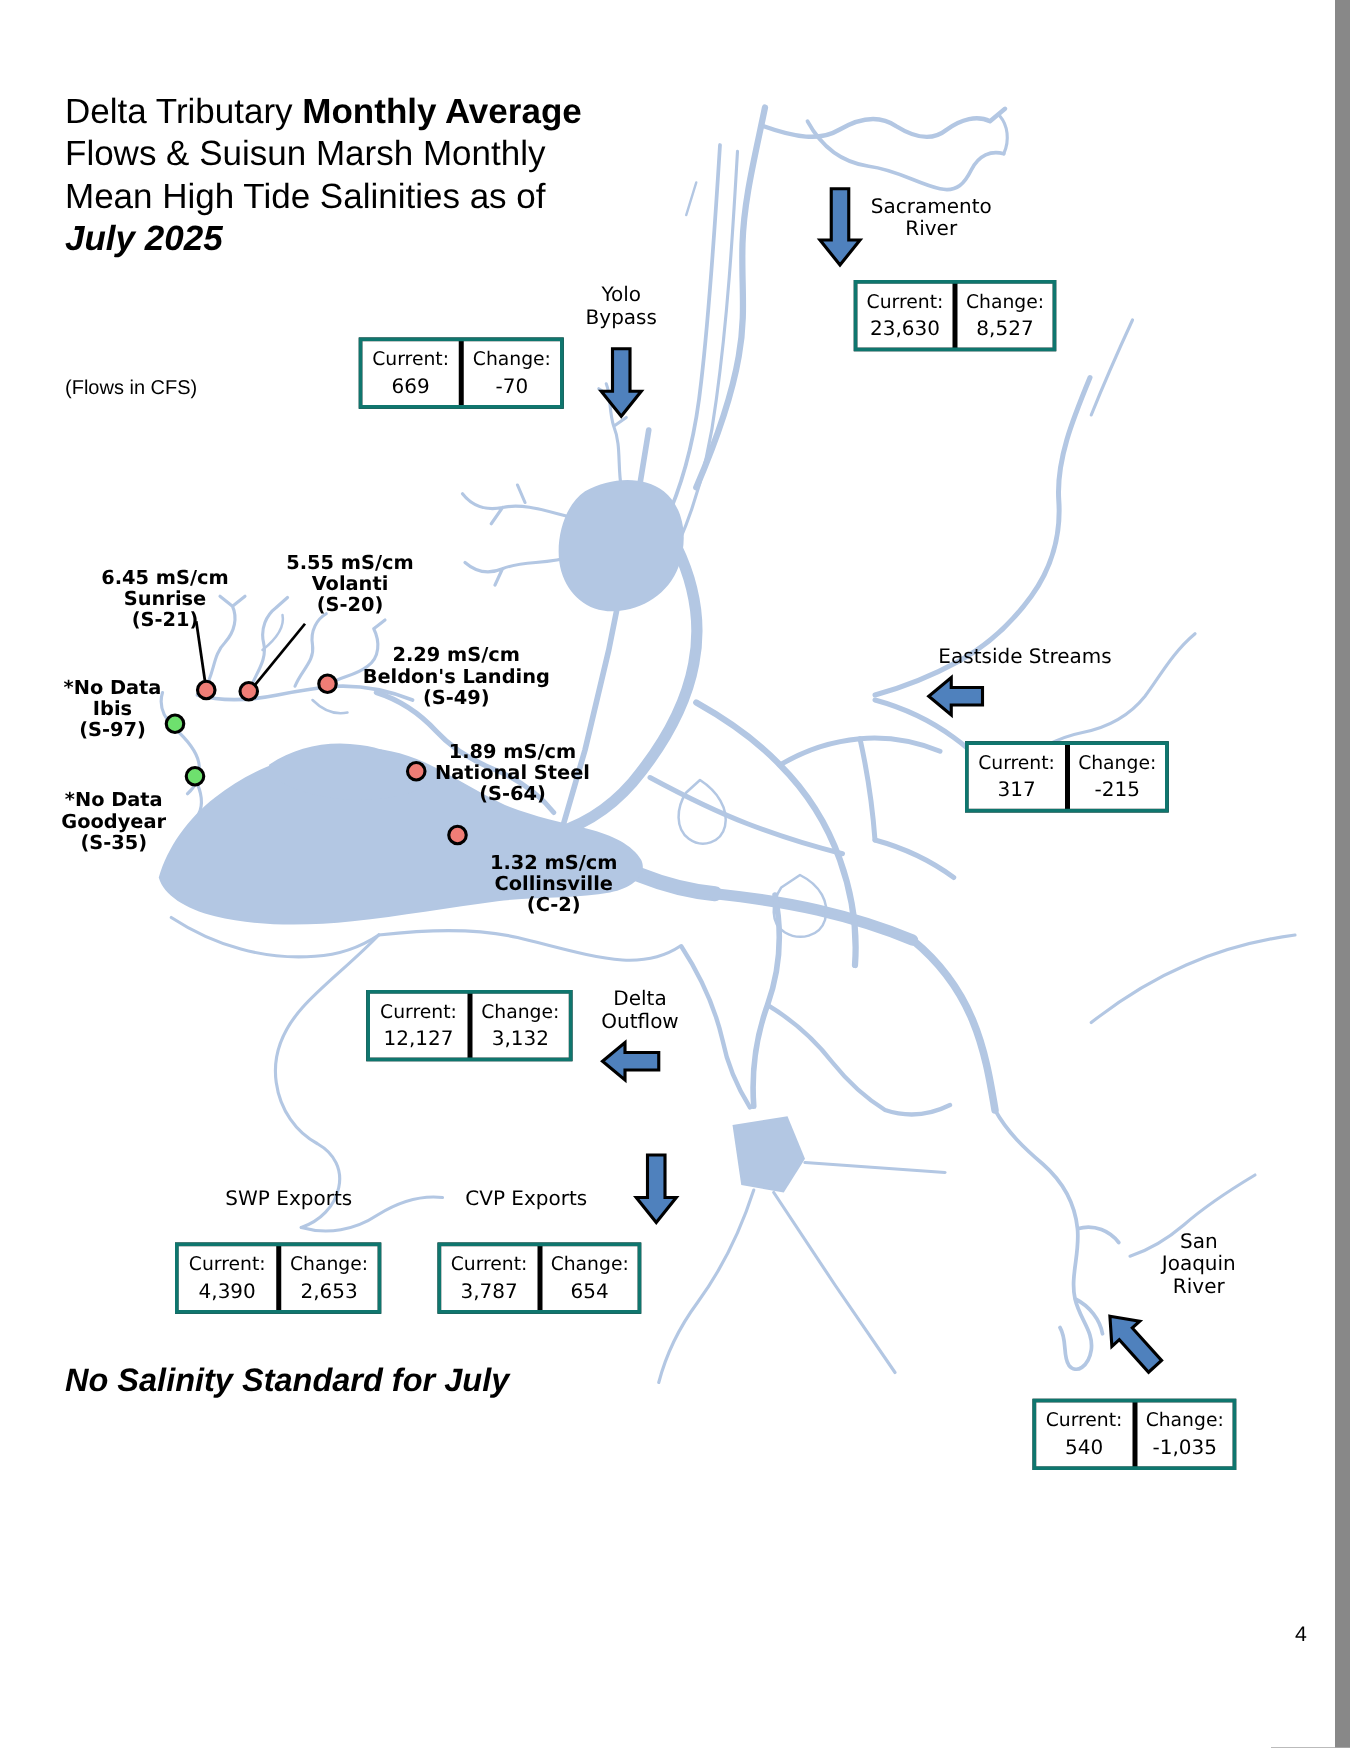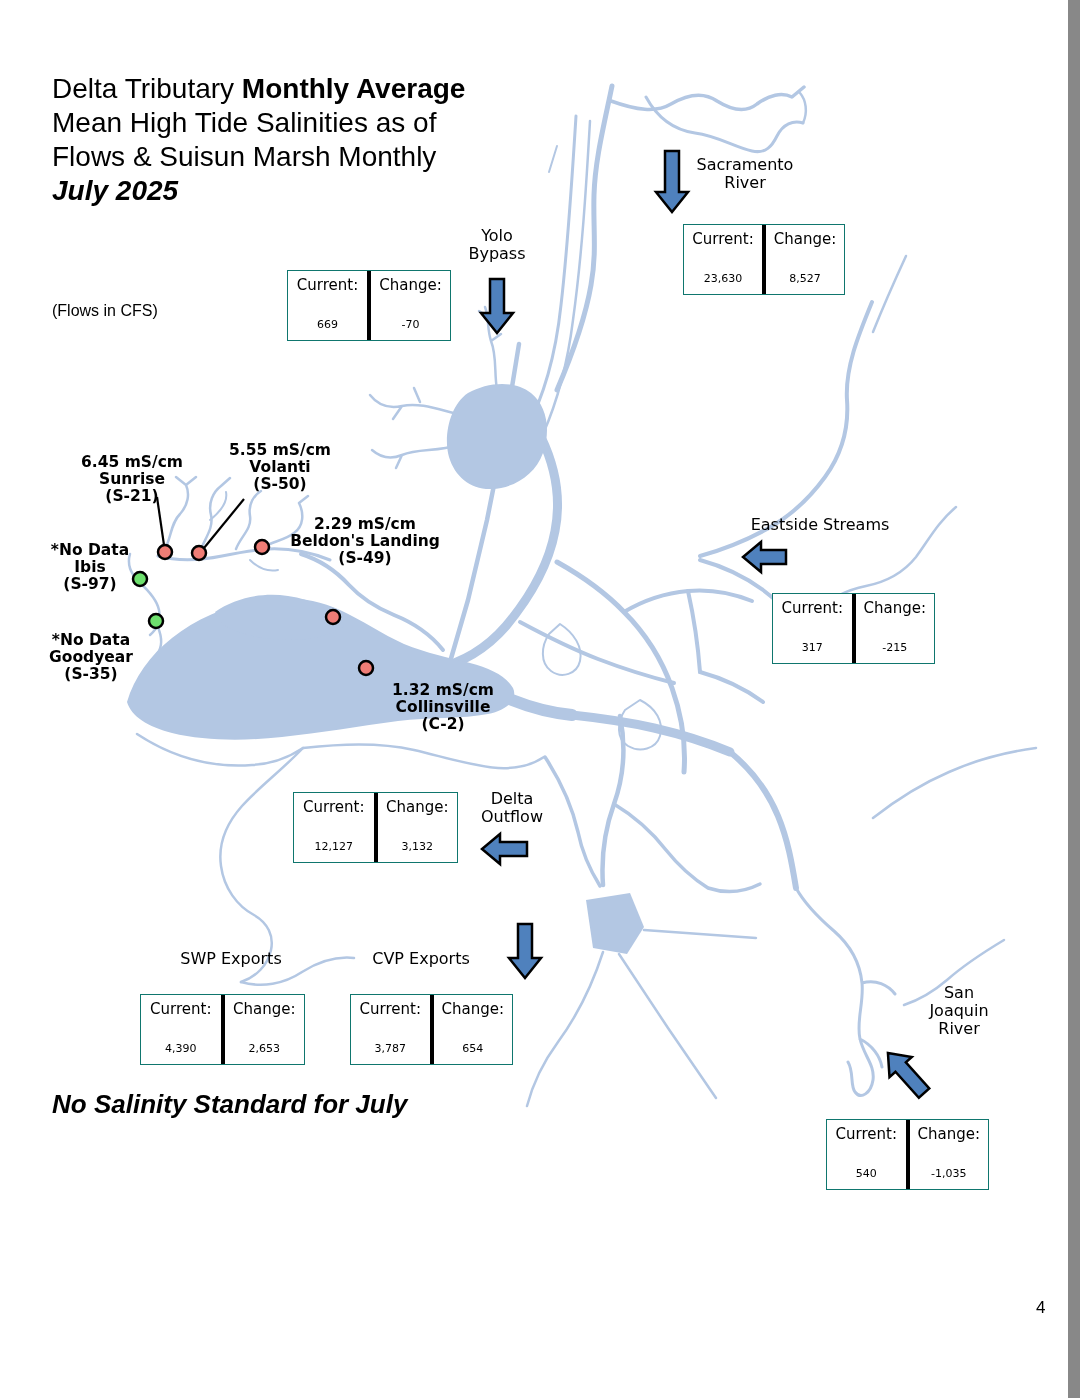--- a/index.html
+++ b/index.html
@@ -9,24 +9,24 @@
   .map-svg{position:absolute;left:0;top:0;width:1080px;height:1398px;}
 
   .title{left:52px;top:72px;width:520px;font-family:"Liberation Sans",sans-serif;
          font-size:28px;line-height:34px;font-weight:400;}
   .title .b{font-weight:700;}
   .title .bi{font-weight:700;font-style:italic;}
   .flows-note{left:52px;top:302px;font-family:"Liberation Sans",sans-serif;font-size:16px;}
 
   .flow-label{font-size:16px;line-height:18px;text-align:center;transform:translateX(-50%);white-space:nowrap;}
 
-  .fbox{display:flex;gap:4px;background:#000;border:1px solid #0f766e;box-sizing:border-box;}
+  .fbox{display:flex;gap:4px;background:#000;border:3px solid #0f766e;box-sizing:border-box;}
   .fcell{background:#fff;flex:1;text-align:center;padding:4px 4px 5px 4px;min-width:66px;}
   .fcell .h{font-size:15px;line-height:20px;}
-  .fcell .v{font-size:11px;line-height:20px;margin-top:20px;white-space:nowrap;}
+  .fcell .v{font-size:16px;line-height:20px;margin-top:2px;white-space:nowrap;}
 
   .sta{font-size:15.5px;font-weight:700;line-height:17px;text-align:center;transform:translateX(-50%);white-space:nowrap;}
 
   .footer-note{left:52px;top:1089px;font-family:"Liberation Sans",sans-serif;
                font-size:26px;font-weight:700;font-style:italic;}
   .page-num{left:1036px;top:1298px;font-size:17px;font-family:"Liberation Sans",sans-serif;}
 </style>
 </head>
 <body>
 
@@ -112,22 +112,22 @@
       <circle cx="262" cy="547" r="7" fill="#ef7d76"></circle>
       <circle cx="140" cy="579" r="7" fill="#6ee06e"></circle>
       <circle cx="156" cy="621" r="7" fill="#6ee06e"></circle>
       <circle cx="333" cy="617" r="7" fill="#ef7d76"></circle>
       <circle cx="366" cy="668" r="7" fill="#ef7d76"></circle>
     </g>
   </svg>
 
   <div class="abs title">
     <div><span>Delta Tributary </span><span class="b">Monthly Average</span></div>
+    <div>Flows &amp; Suisun Marsh Monthly</div>
     <div>Mean High Tide Salinities as of</div>
-    <div>Flows &amp; Suisun Marsh Monthly</div>
     <div class="bi">July 2025</div>
   </div>
 
   <div class="abs flows-note">(Flows in CFS)</div>
 
   <div class="abs flow-label" style="left:745px;top:156px;">
     <div>Sacramento</div>
       <div>River</div>
   </div>
   <div class="abs flow-label" style="left:497px;top:227px;">
@@ -231,32 +231,37 @@
   </div>
 
   <div class="abs sta" style="left:132px;top:442px;margin-top:12px;">
     <div>6.45 mS/cm</div>
       <div>Sunrise</div>
       <div>(S-21)</div>
   </div>
   <div class="abs sta" style="left:280px;top:442px;">
     <div>5.55 mS/cm</div>
       <div>Volanti</div>
-      <div>(S-50)</div>
+      <div>(S-20)</div>
   </div>
   <div class="abs sta" style="left:365px;top:516px;">
     <div>2.29 mS/cm</div>
       <div>Beldon's Landing</div>
       <div>(S-49)</div>
   </div>
   <div class="abs sta" style="left:90px;top:542px;">
     <div>*No Data</div>
       <div>Ibis</div>
       <div>(S-97)</div>
   </div>
+  <div class="abs sta" style="left:410px;top:593px;">
+    <div>1.89 mS/cm</div>
+      <div>National Steel</div>
+      <div>(S-64)</div>
+  </div>
   <div class="abs sta" style="left:91px;top:632px;">
     <div>*No Data</div>
       <div>Goodyear</div>
       <div>(S-35)</div>
   </div>
   <div class="abs sta" style="left:443px;top:682px;">
     <div>1.32 mS/cm</div>
       <div>Collinsville</div>
       <div>(C-2)</div>
   </div>

